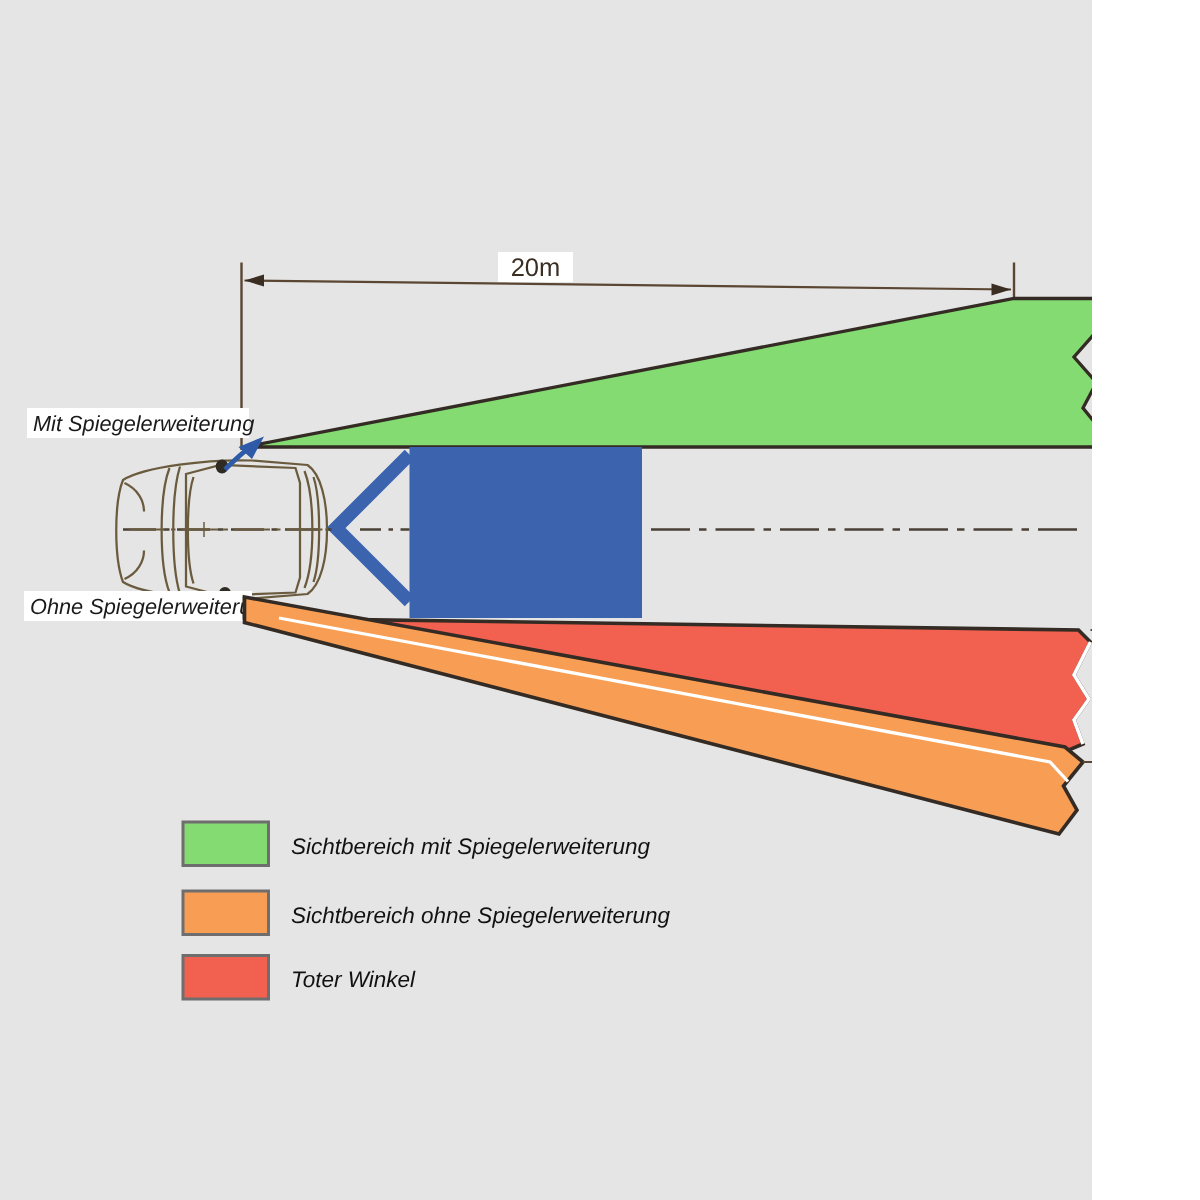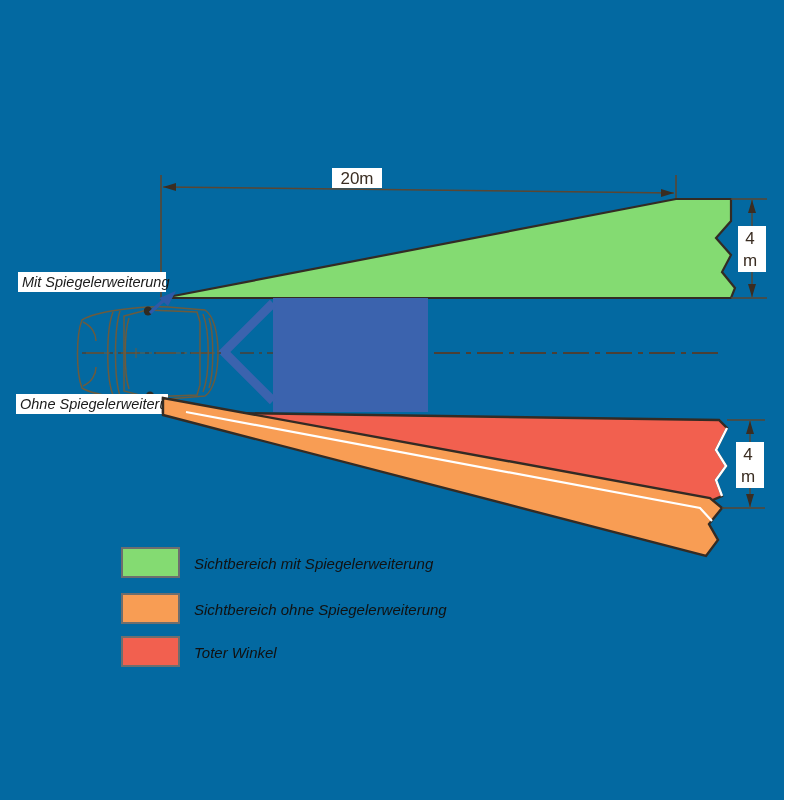--- a/index.html
+++ b/index.html
@@ -6,23 +6,23 @@
   html, body {
     margin: 0;
     padding: 0;
     background: #ffffff;
   }
   body {
     font-family: "Liberation Sans", sans-serif;
   }
   #stage {
     position: relative;
-    width: 784px;
+    width: 728px;
     height: 800px;
-    background: #0369a1;
+    background: #e5e5e5;
     overflow: hidden;
     text-align: center;
   }
   #diagram {
     position: absolute;
     left: 0;
     top: 0;
     width: 800px;
     height: 800px;
   }

